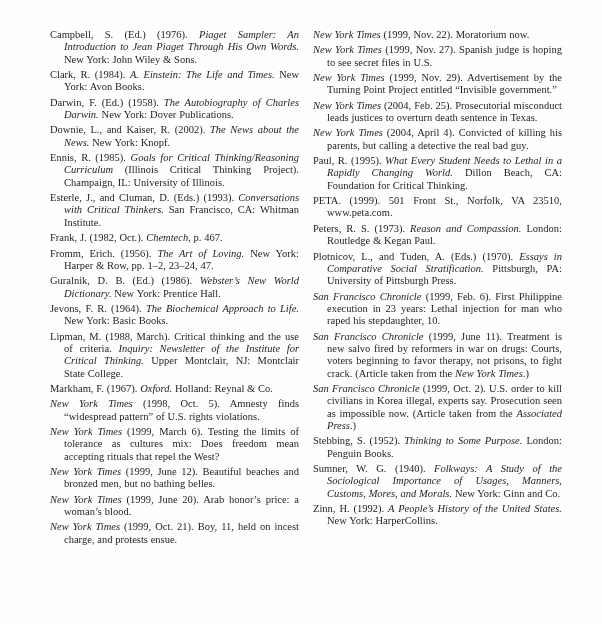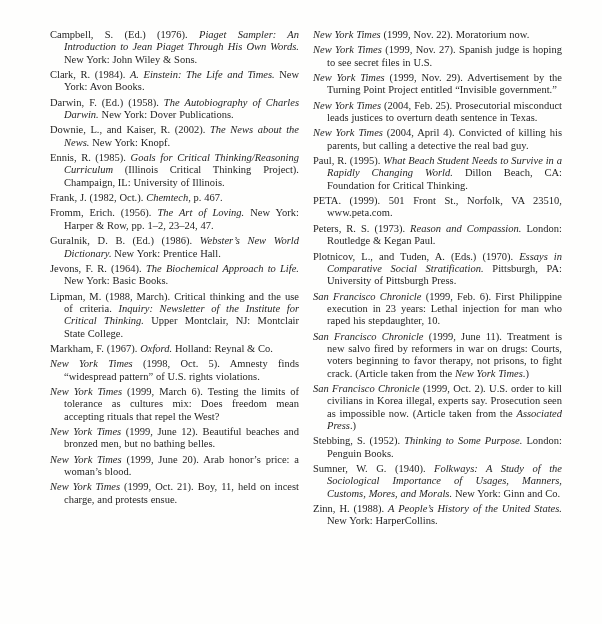--- a/index.html
+++ b/index.html
@@ -39,42 +39,43 @@
 </head>
 <body>
 
 <div class="page">
   <div class="col" id="col-0">
       <p class="ref"><span>Campbell, S. (Ed.) (1976). </span><span class="it">Piaget Sampler: An Introduction to Jean Piaget Through His Own Words.</span><span> New York: John Wiley &amp; Sons.</span></p>
       <p class="ref"><span>Clark, R. (1984). </span><span class="it">A. Einstein: The Life and Times.</span><span> New York: Avon Books.</span></p>
       <p class="ref"><span>Darwin, F. (Ed.) (1958). </span><span class="it">The Autobiography of Charles Darwin.</span><span> New York: Dover Publications.</span></p>
       <p class="ref"><span>Downie, L., and Kaiser, R. (2002). </span><span class="it">The News about the News.</span><span> New York: Knopf.</span></p>
       <p class="ref"><span>Ennis, R. (1985). </span><span class="it">Goals for Critical Thinking/Reasoning Curriculum</span><span> (Illinois Critical Thinking Project). Champaign, IL: University of Illinois.</span></p>
+      <p class="ref"><span>Esterle, J., and Cluman, D. (Eds.) (1993). </span><span class="it">Conversations with Critical Thinkers.</span><span> San Francisco, CA: Whitman Institute.</span></p>
       <p class="ref"><span>Frank, J. (1982, Oct.). </span><span class="it">Chemtech</span><span>, p. 467.</span></p>
       <p class="ref"><span>Fromm, Erich. (1956). </span><span class="it">The Art of Loving.</span><span> New York: Harper &amp; Row, pp. 1–2, 23–24, 47.</span></p>
       <p class="ref"><span>Guralnik, D. B. (Ed.) (1986). </span><span class="it">Webster’s New World Dictionary.</span><span> New York: Prentice Hall.</span></p>
       <p class="ref"><span>Jevons, F. R. (1964). </span><span class="it">The Biochemical Approach to Life.</span><span> New York: Basic Books.</span></p>
       <p class="ref"><span>Lipman, M. (1988, March). Critical thinking and the use of criteria. </span><span class="it">Inquiry: Newsletter of the Institute for Critical Thinking.</span><span> Upper Montclair, NJ: Montclair State College.</span></p>
       <p class="ref"><span>Markham, F. (1967). </span><span class="it">Oxford.</span><span> Holland: Reynal &amp; Co.</span></p>
       <p class="ref"><span class="it">New York Times</span><span> (1998, Oct. 5). Amnesty finds “widespread pattern” of U.S. rights violations.</span></p>
       <p class="ref"><span class="it">New York Times</span><span> (1999, March 6). Testing the limits of tolerance as cultures mix: Does freedom mean accepting rituals that repel the West?</span></p>
       <p class="ref"><span class="it">New York Times</span><span> (1999, June 12). Beautiful beaches and bronzed men, but no bathing belles.</span></p>
       <p class="ref"><span class="it">New York Times</span><span> (1999, June 20). Arab honor’s price: a woman’s blood.</span></p>
       <p class="ref"><span class="it">New York Times</span><span> (1999, Oct. 21). Boy, 11, held on incest charge, and protests ensue.</span></p>
     </div>
   <div class="col" id="col-1">
       <p class="ref"><span class="it">New York Times</span><span> (1999, Nov. 22). Moratorium now.</span></p>
       <p class="ref"><span class="it">New York Times</span><span> (1999, Nov. 27). Spanish judge is hoping to see secret files in U.S.</span></p>
       <p class="ref"><span class="it">New York Times</span><span> (1999, Nov. 29). Advertisement by the Turning Point Project entitled “Invisible government.”</span></p>
       <p class="ref"><span class="it">New York Times</span><span> (2004, Feb. 25). Prosecutorial misconduct leads justices to overturn death sentence in Texas.</span></p>
       <p class="ref"><span class="it">New York Times</span><span> (2004, April 4). Convicted of killing his parents, but calling a detective the real bad guy.</span></p>
-      <p class="ref"><span>Paul, R. (1995). </span><span class="it">What Beach Student Needs to Survive in a Rapidly Changing World.</span><span> Dillon Beach, CA: Foundation for Critical Thinking.</span></p>
+      <p class="ref"><span>Paul, R. (1995). </span><span class="it">What Every Student Needs to Lethal in a Rapidly Changing World.</span><span> Dillon Beach, CA: Foundation for Critical Thinking.</span></p>
       <p class="ref"><span>PETA. (1999). 501 Front St., Norfolk, VA 23510, www.peta.com.</span></p>
       <p class="ref"><span>Peters, R. S. (1973). </span><span class="it">Reason and Compassion.</span><span> London: Routledge &amp; Kegan Paul.</span></p>
       <p class="ref"><span>Plotnicov, L., and Tuden, A. (Eds.) (1970). </span><span class="it">Essays in Comparative Social Stratification.</span><span> Pittsburgh, PA: University of Pittsburgh Press.</span></p>
       <p class="ref"><span class="it">San Francisco Chronicle</span><span> (1999, Feb. 6). First Philippine execution in 23 years: Lethal injection for man who raped his stepdaughter, 10.</span></p>
       <p class="ref"><span class="it">San Francisco Chronicle</span><span> (1999, June 11). Treatment is new salvo fired by reformers in war on drugs: Courts, voters beginning to favor therapy, not prisons, to fight crack. (Article taken from the </span><span class="it">New York Times</span><span>.)</span></p>
       <p class="ref"><span class="it">San Francisco Chronicle</span><span> (1999, Oct. 2). U.S. order to kill civilians in Korea illegal, experts say. Prosecution seen as impossible now. (Article taken from the </span><span class="it">Associated Press</span><span>.)</span></p>
       <p class="ref"><span>Stebbing, S. (1952). </span><span class="it">Thinking to Some Purpose.</span><span> London: Penguin Books.</span></p>
       <p class="ref"><span>Sumner, W. G. (1940). </span><span class="it">Folkways: A Study of the Sociological Importance of Usages, Manners, Customs, Mores, and Morals.</span><span> New York: Ginn and Co.</span></p>
-      <p class="ref"><span>Zinn, H. (1988). </span><span class="it">A People’s History of the United States.</span><span> New York: HarperCollins.</span></p>
+      <p class="ref"><span>Zinn, H. (1992). </span><span class="it">A People’s History of the United States.</span><span> New York: HarperCollins.</span></p>
     </div>
 </div>
 
 </body></html>

